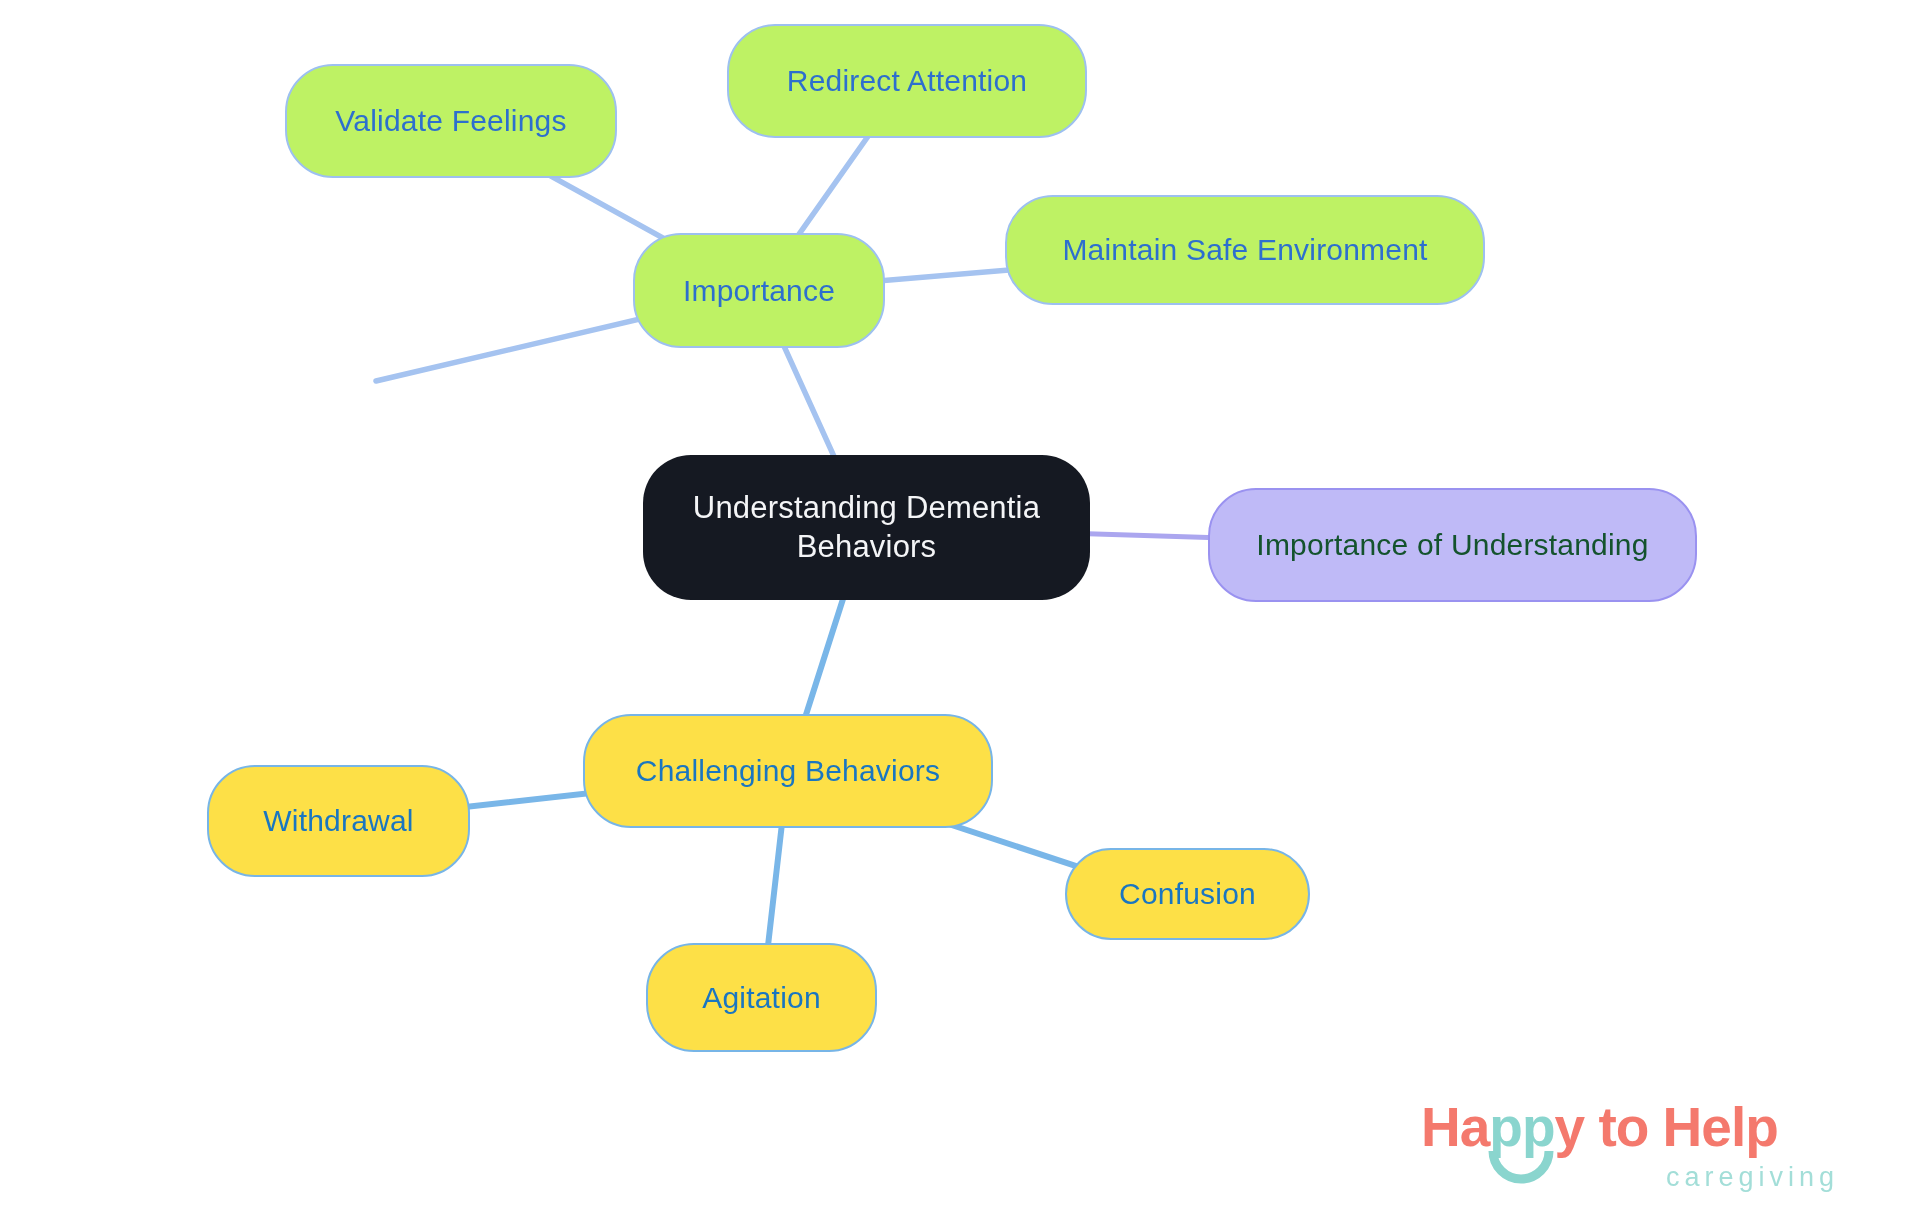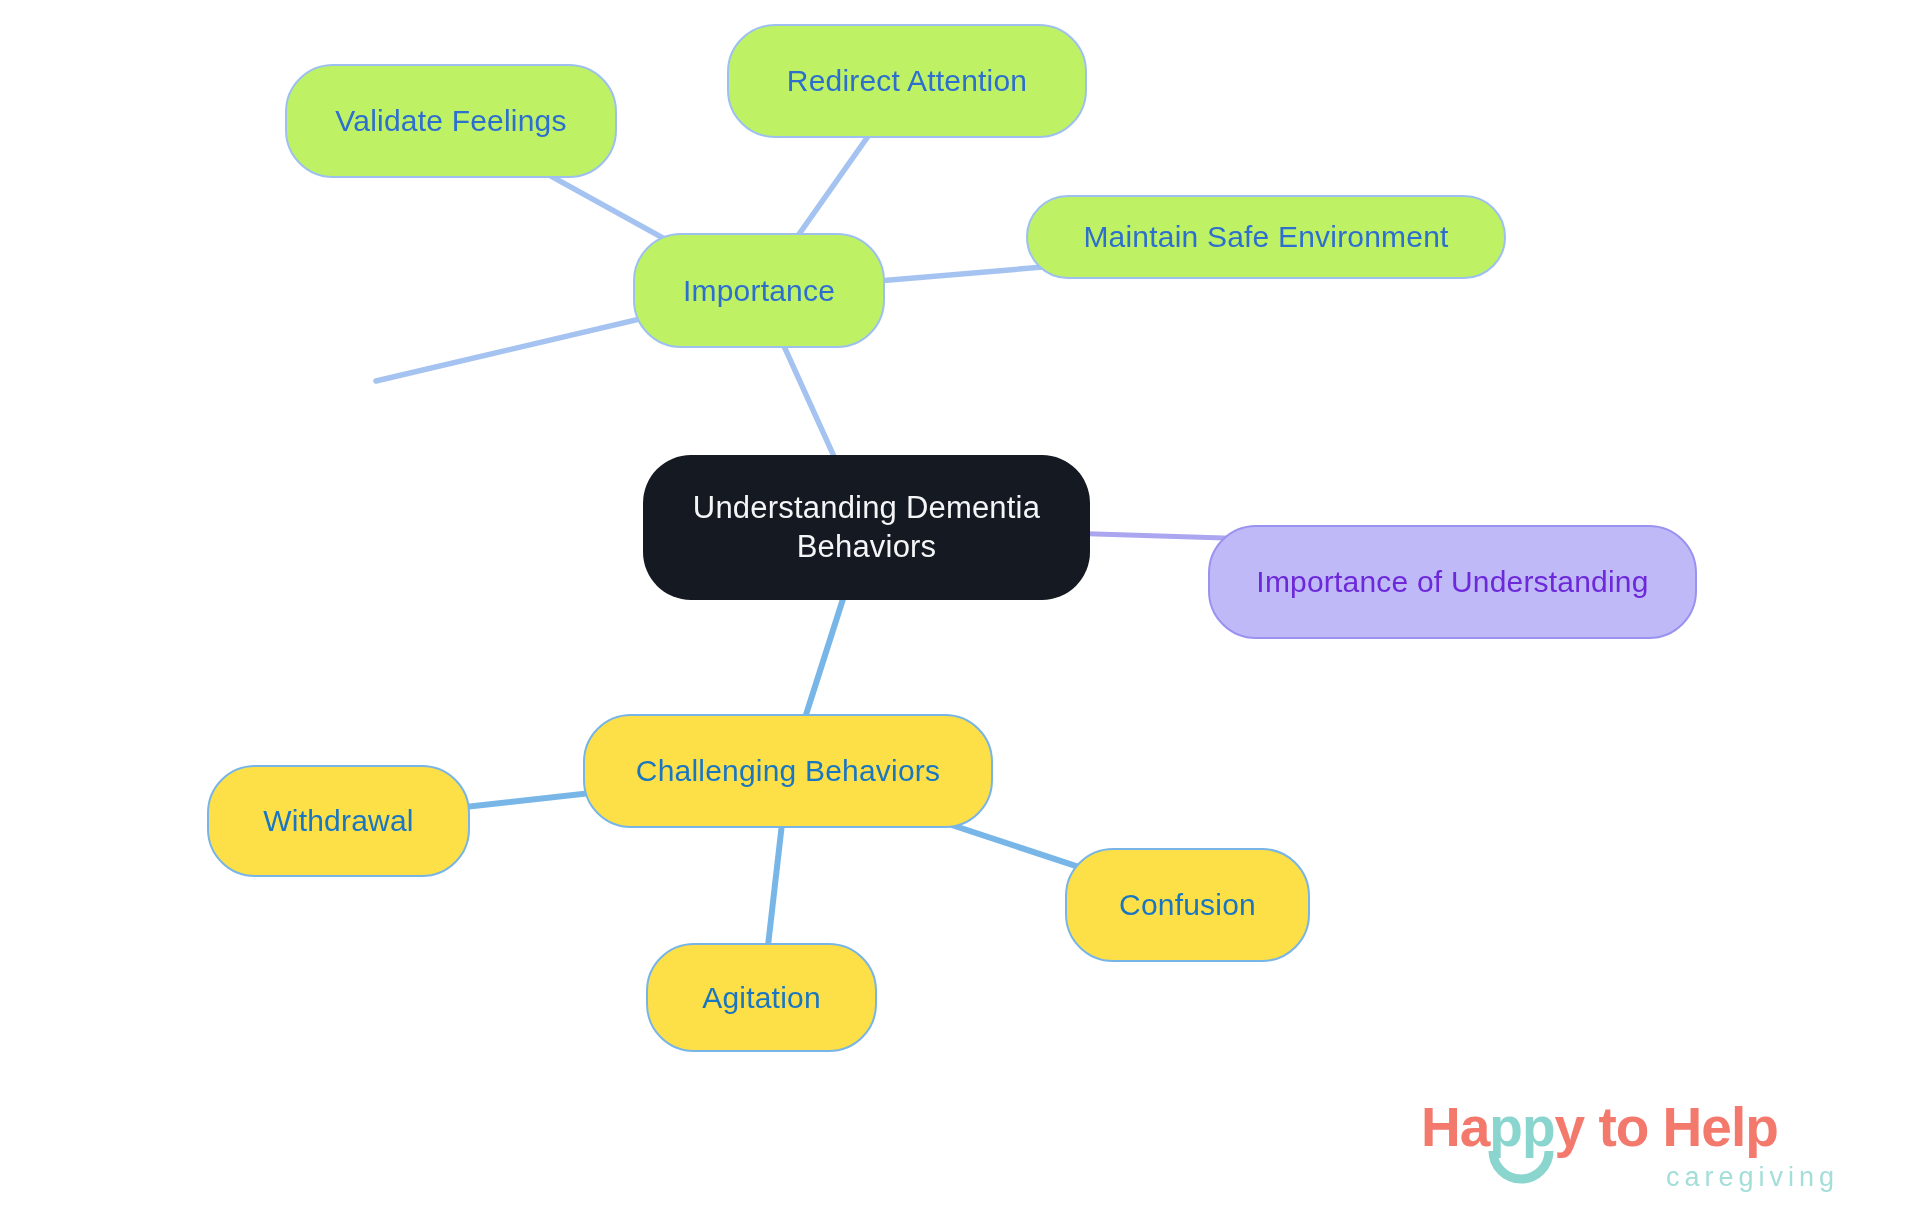--- a/index.html
+++ b/index.html
@@ -30,34 +30,34 @@
     font-size:31px;border-radius:48px;
     padding:0 30px;
   }
   .n-blue{
     background:#bef264;border:2px solid #9dc0f0;color:#2d6fce;
   }
   .n-sky{
     background:#fde047;border:2px solid #77b5e7;color:#1a76c1;
   }
   .n-purple{
-    background:#bfbaf7;border:2px solid #9a92f0;color:#6d28d9;margin-top:37px;
+    background:#bfbaf7;border:2px solid #9a92f0;color:#14532d;
   }
 
   
   .pos-root{left:643px;top:455px;width:447px;height:145px;}
   .pos-strategies{left:633px;top:233px;width:252px;height:115px;}
   .pos-validate{left:285px;top:64px;width:332px;height:114px;}
   .pos-redirect{left:727px;top:24px;width:360px;height:114px;}
-  .pos-maintain{left:1026px;top:195px;width:480px;height:84px;}
+  .pos-maintain{left:1005px;top:195px;width:480px;height:110px;}
   .pos-remain{left:232px;top:325px;width:288px;height:112px;}
   .pos-importance{left:1208px;top:488px;width:489px;height:114px;}
   .pos-challenging{left:583px;top:714px;width:410px;height:114px;}
   .pos-withdrawal{left:207px;top:765px;width:263px;height:112px;justify-content:center;}
-  .pos-confusion{left:1065px;top:848px;width:245px;height:114px;}
+  .pos-confusion{left:1065px;top:848px;width:245px;height:92px;}
   .pos-agitation{left:646px;top:943px;width:231px;height:109px;}
 
   
   .logo{
     position:absolute;left:1421px;top:1100px;width:460px;
     font-family:"Liberation Sans","DejaVu Sans",sans-serif;
   }
   .logo-wordmark{
     font-size:55px;font-weight:700;letter-spacing:-1px;
     color:#f4796d;line-height:1;white-space:nowrap;

